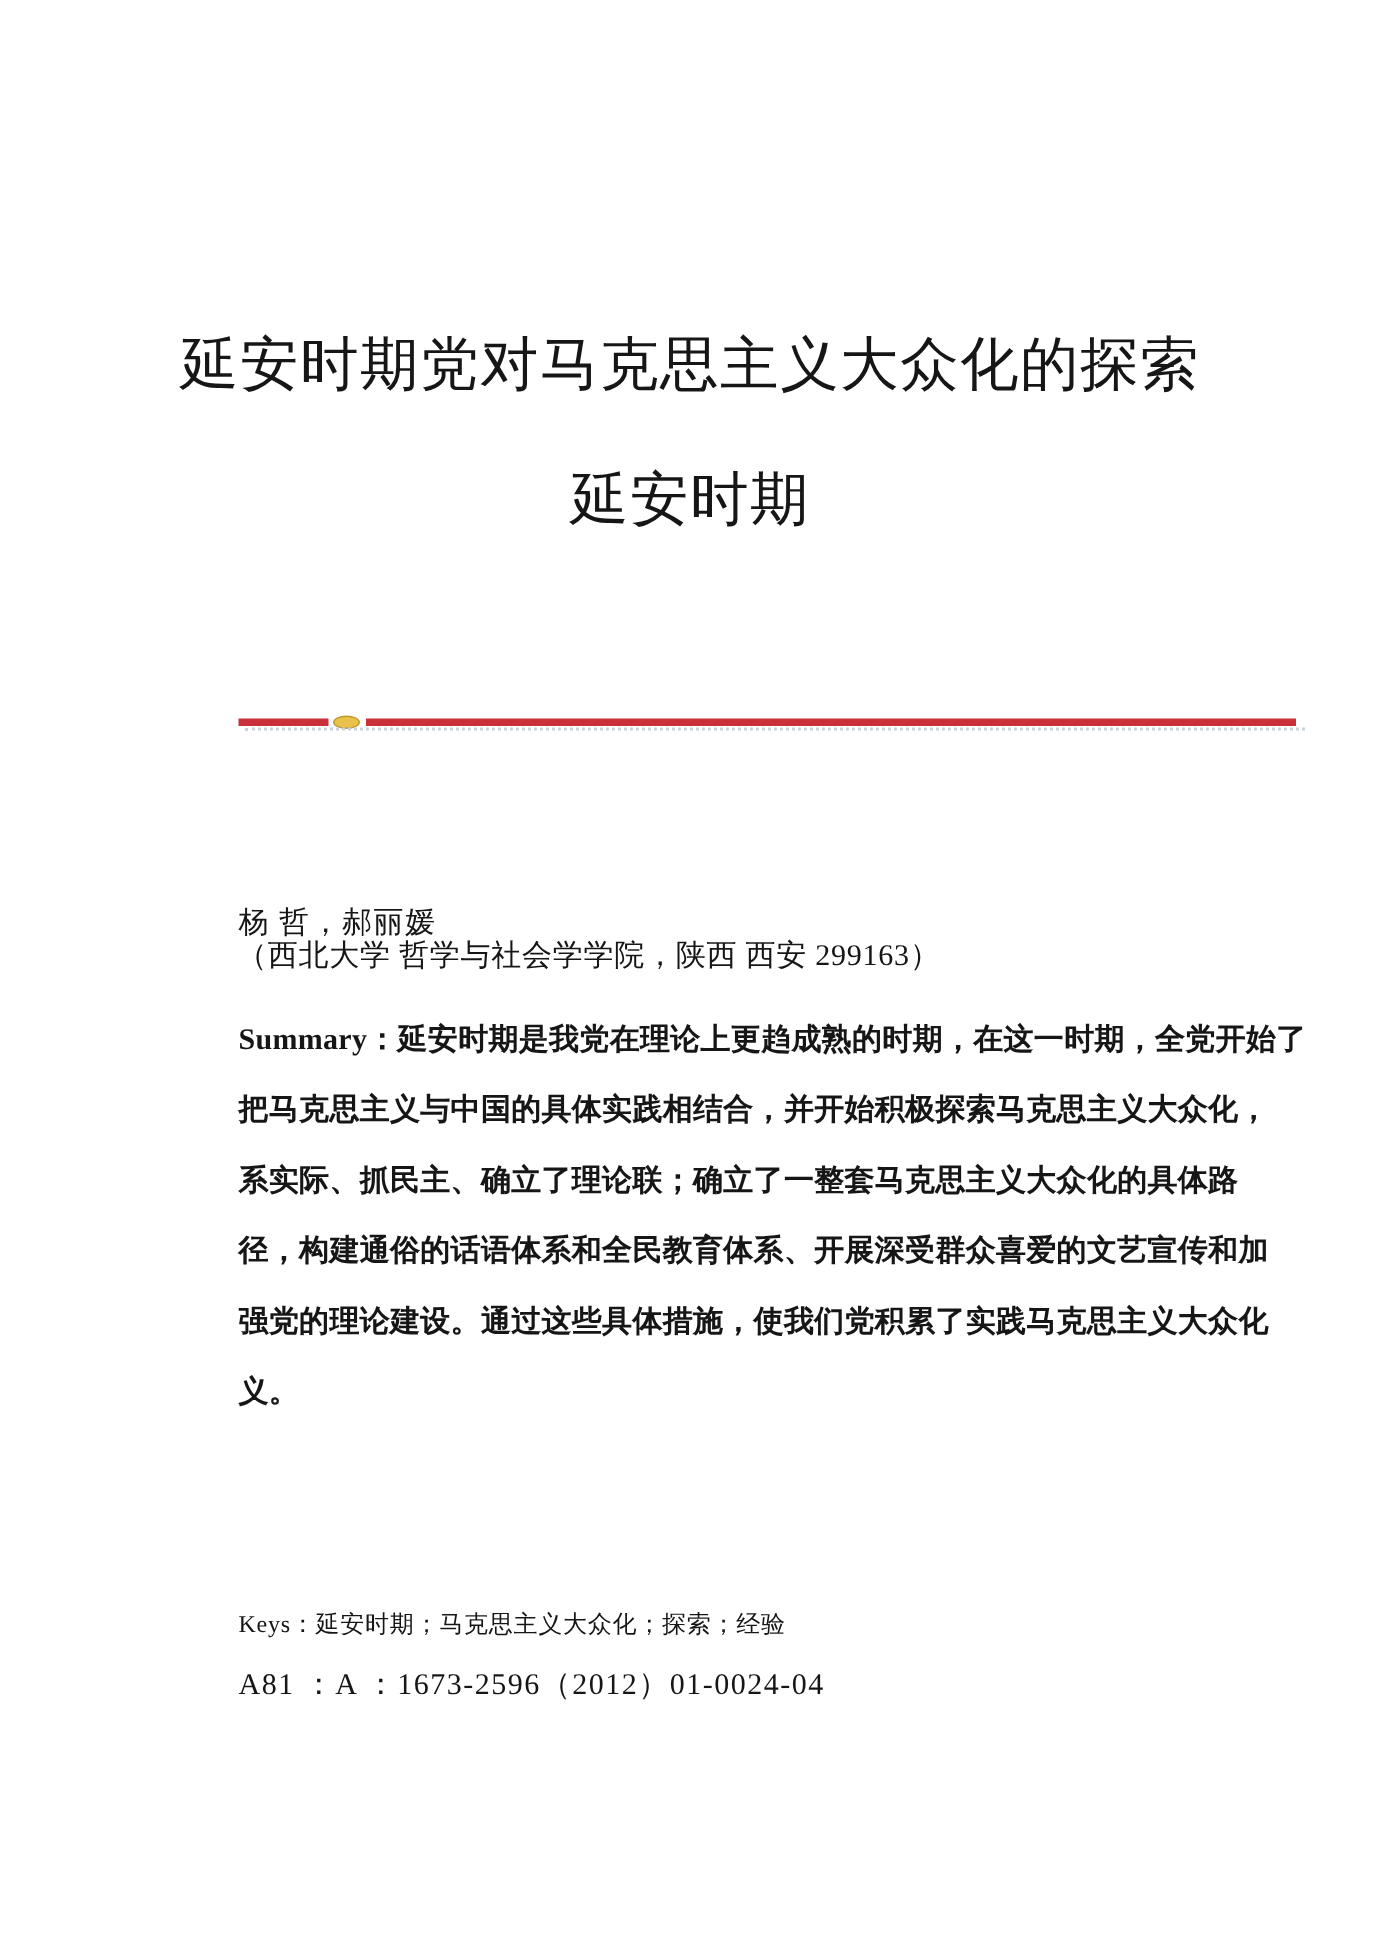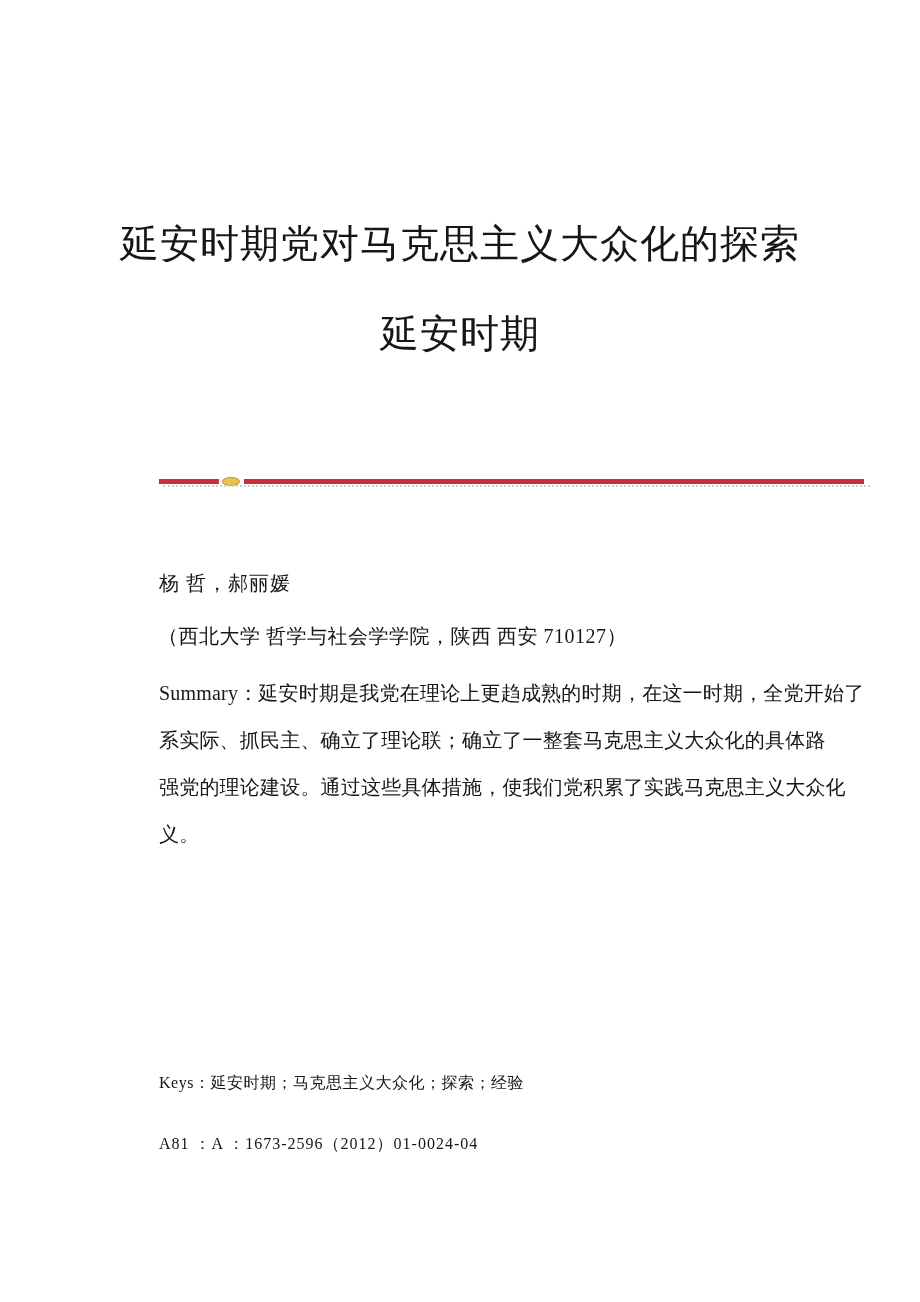--- a/index.html
+++ b/index.html
@@ -61,56 +61,57 @@
     position: absolute;
     left: 4px;
     right: -6px;
     top: 8px;
     border-top: 2px dotted var(--shadow-color, #ccd2da);
   }
 
   .byline-authors {
     position: absolute;
     left: 137px;
-    top: 570px;
+    top: 601px;
     font-size: 20px;
     letter-spacing: 1px;
     white-space: nowrap;
   }
   .byline-affiliation {
     position: absolute;
     left: 136px;
     top: 623px;
     font-size: 20px;
     letter-spacing: 0.5px;
     white-space: nowrap;
   }
   .abstract {
     position: absolute;
     left: 137px;
     top: 670px;
     font-size: 20px;
     line-height: 47px;
     letter-spacing: 0.2px;
+    font-weight: bold;
   }
   .abstract-line { white-space: nowrap; }
 
   .keywords-line {
     position: absolute;
     left: 137px;
     top: 1073px;
     font-size: 16px;
     letter-spacing: 0.5px;
     white-space: nowrap;
   }
   .article-info-line {
     position: absolute;
     left: 137px;
-    top: 1134px;
-    font-size: 16px;
+    top: 1109px;
+    font-size: 20px;
     letter-spacing: 1px;
     white-space: nowrap;
   }
 </style>
 </head>
 <body>
 
 <div class="page">
 
   <div class="title-line title-line-1">延安时期党对马克思主义大众化的探索</div>
@@ -121,25 +122,27 @@
     <div class="divider-row">
       <span class="divider-seg left"></span>
       <span class="divider-bead"></span>
       <span class="divider-seg right"></span>
     </div>
     <div class="divider-shadow"></div>
   </div>
 
   <div class="byline-authors">杨 哲，郝丽媛</div>
 
-  <div class="byline-affiliation">（西北大学 哲学与社会学学院，陕西 西安 710127）</div>
+  <div class="byline-affiliation">（西北大学 哲学与社会学学院，陕西 西安 299163）</div>
 
   <div class="abstract">
     <div class="abstract-line">Summary：延安时期是我党在理论上更趋成熟的时期，在这一时期，全党开始了</div>
+    <div class="abstract-line">把马克思主义与中国的具体实践相结合，并开始积极探索马克思主义大众化，</div>
     <div class="abstract-line">系实际、抓民主、确立了理论联；确立了一整套马克思主义大众化的具体路</div>
+    <div class="abstract-line">径，构建通俗的话语体系和全民教育体系、开展深受群众喜爱的文艺宣传和加</div>
     <div class="abstract-line">强党的理论建设。通过这些具体措施，使我们党积累了实践马克思主义大众化</div>
     <div class="abstract-line">义。</div>
   </div>
 
   <div class="keywords-line">Keys：延安时期；马克思主义大众化；探索；经验</div>
 
   <div class="article-info-line">A81 ：A ：1673-2596（2012）01-0024-04</div>
 
 </div>
 

